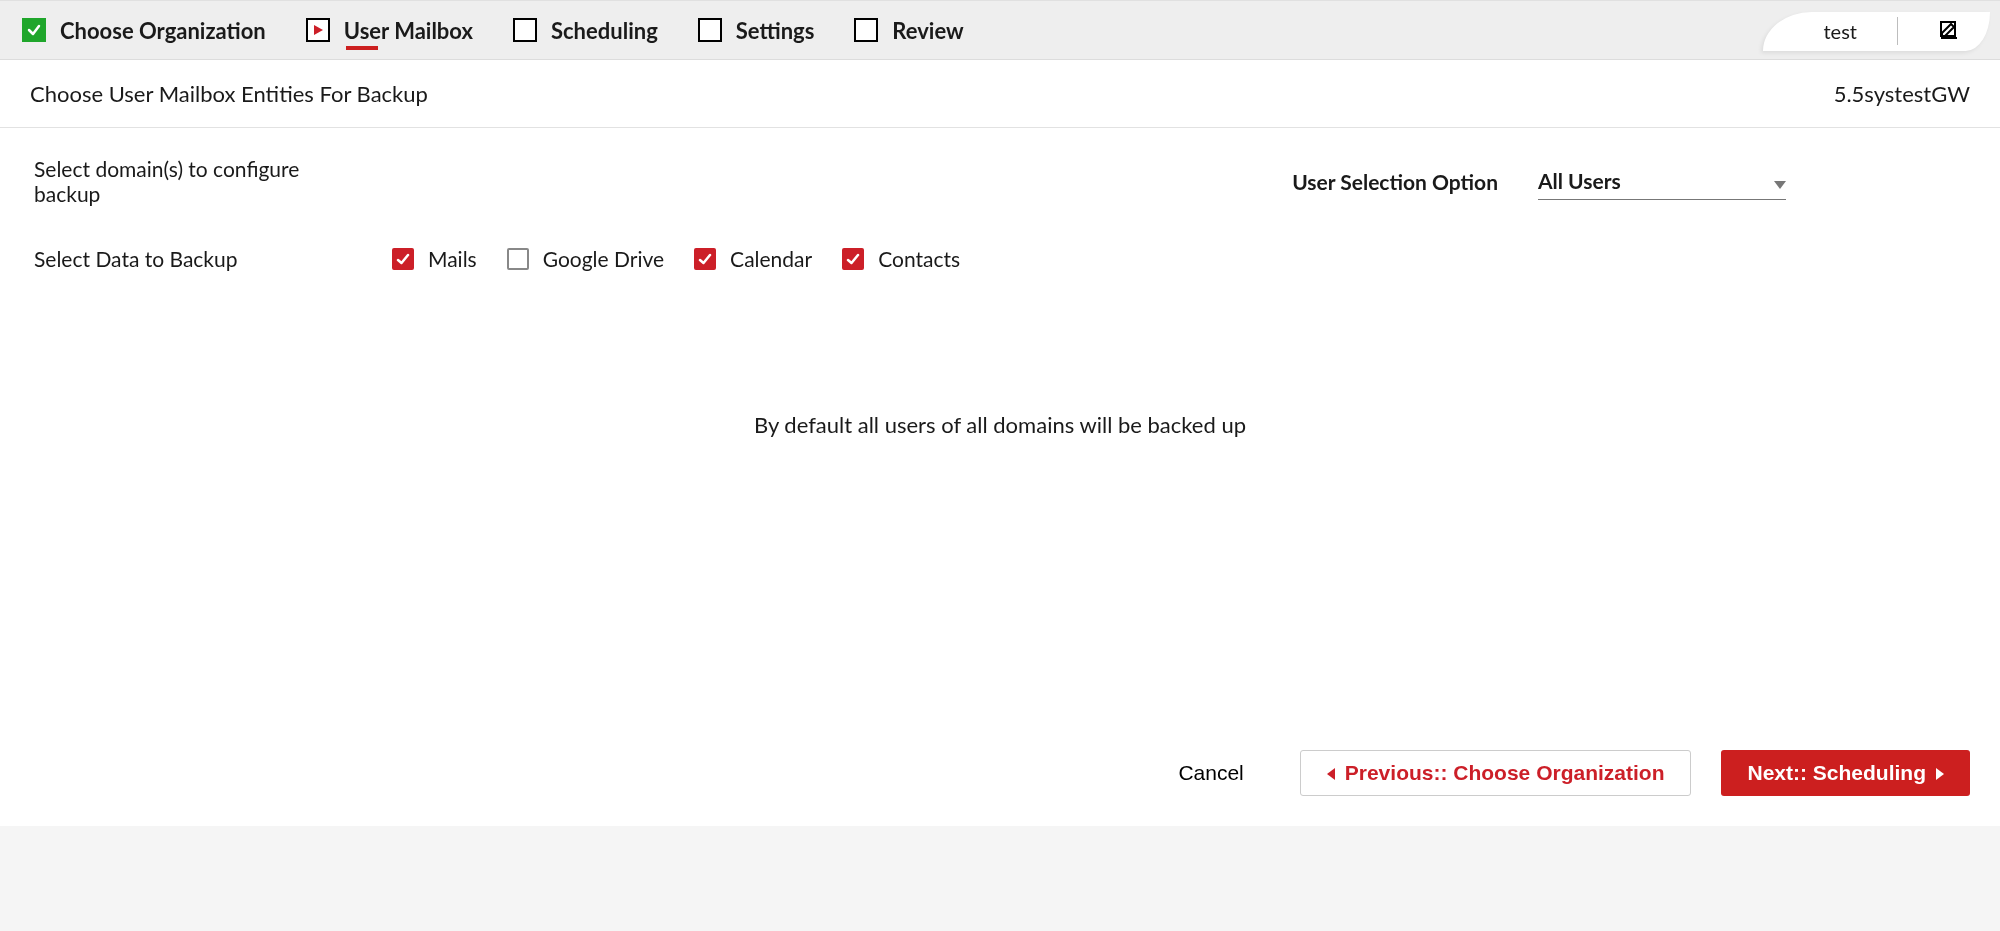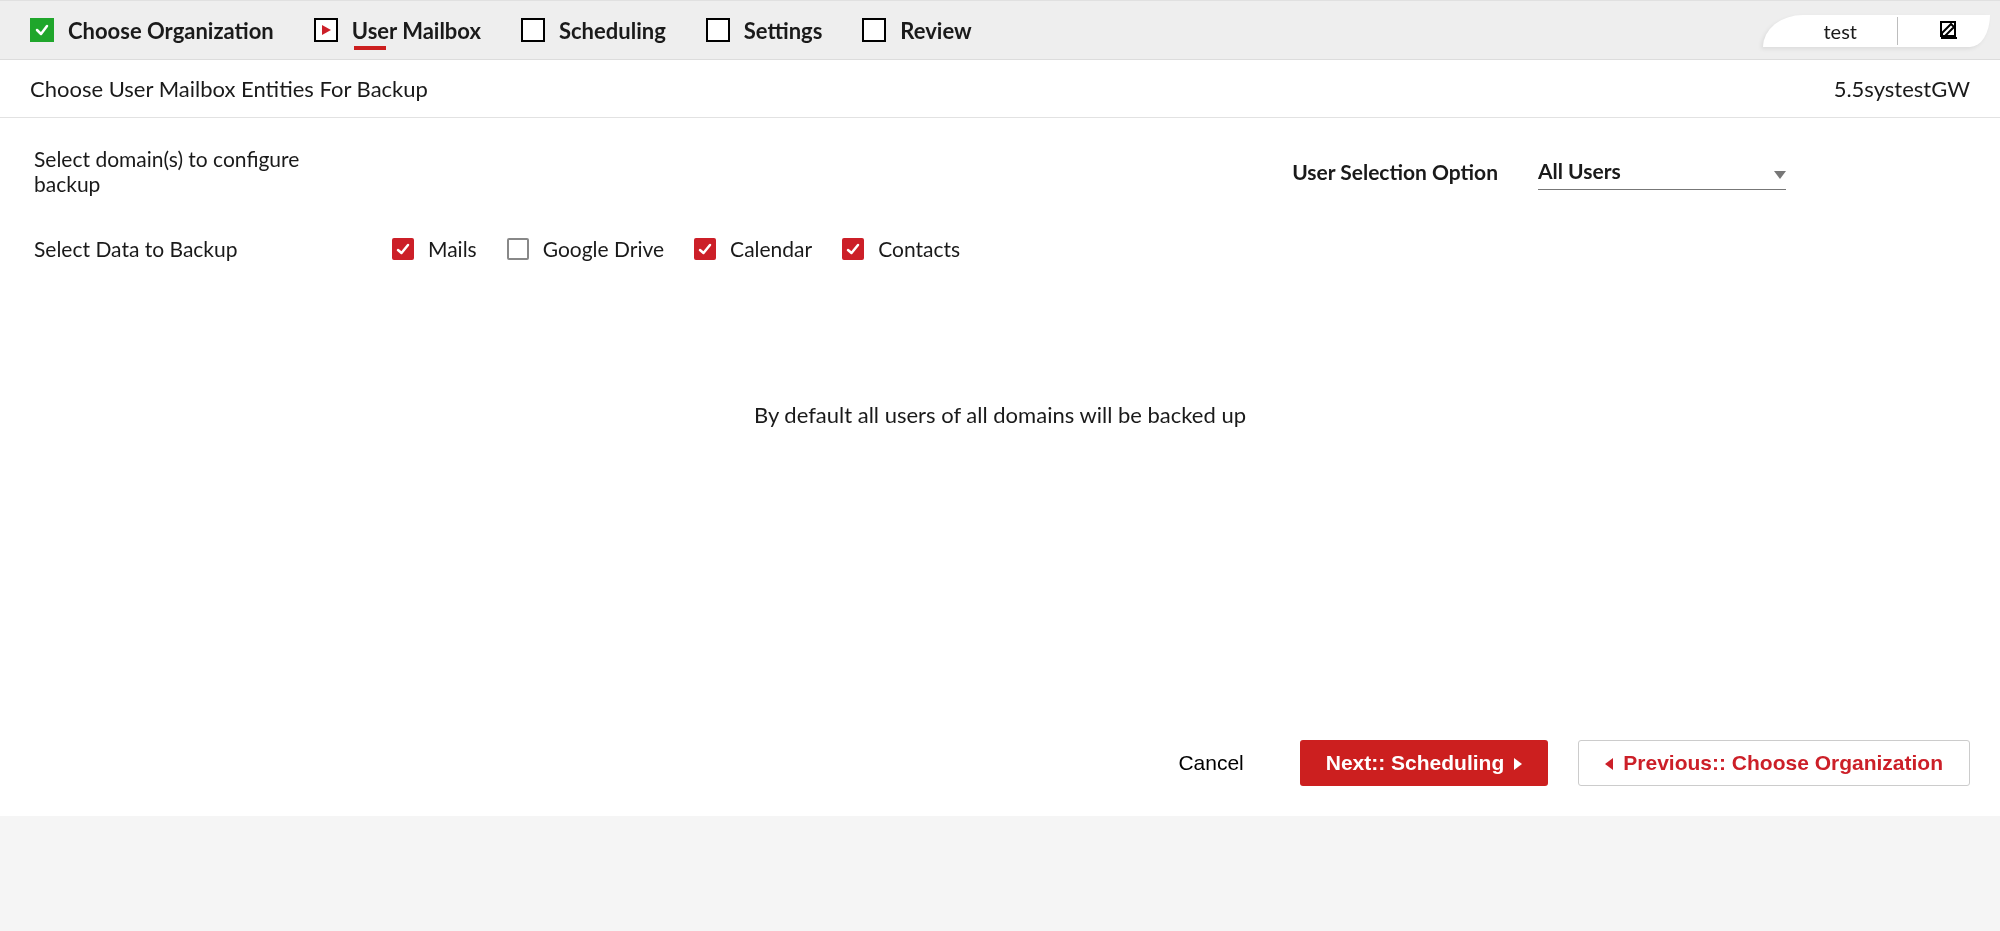--- a/index.html
+++ b/index.html
@@ -4,21 +4,21 @@
   <style>
     * { box-sizing: border-box; margin: 0; padding: 0; }
     body { font-family: "Lato", "Helvetica Neue", Arial, sans-serif; color: #1a1a1a; background: #f5f5f5; width: 2000px; }
 
     
     .steps-bar {
       height: 60px;
       background: #eeeeee;
       display: flex;
       align-items: center;
-      padding-left: 30px;
+      padding-left: 22px;
       border-top: 1px solid #e0e0e0;
       border-bottom: 1px solid #dcdcdc;
       position: relative;
     }
     .step {
       display: flex;
       align-items: center;
       margin-right: 40px;
       font-size: 22px;
       font-weight: 700;
@@ -43,34 +43,34 @@
     }
 
     .right-tab {
       position: absolute;
       right: 10px; top: 0;
       height: 60px;
       display: flex;
       align-items: center;
     }
     .tab-shape {
-      height: 32px;
+      height: 39px;
       padding: 0 30px 0 60px;
       background: #fff;
       border-top-left-radius: 60px 48px;
       border-bottom-right-radius: 30px 48px;
       display: flex; align-items: center; gap: 40px;
       font-size: 20px;
       box-shadow: -2px 2px 4px rgba(0,0,0,0.08);
     }
     .tab-divider { width: 1px; height: 28px; background: #bdbdbd; }
 
     
     .subheader {
-      height: 58px;
+      height: 68px;
       background: #fff;
       border-bottom: 1px solid #e2e2e2;
       display: flex; align-items: center; justify-content: space-between;
       padding: 0 30px;
       font-size: 22px;
     }
     .subheader .left { font-weight: 400; }
     .subheader .right { font-weight: 400; }
 
     
@@ -283,30 +283,30 @@
   </div>
 
   <div class="note">By default all users of all domains will be backed up</div>
 </div>
 
 <div class="footer">
   <button class="btn cancel">
     <span>Cancel</span>
   </button>
 
+  <button class="btn prev">
+    <span>
+      <svg width="8" height="12" viewBox="0 0 8 12">
+          <polygon points="8,0 8,12 0,6" fill="#cc1f28"></polygon>
+        </svg>
+    </span>
+    <span>Previous:: Choose Organization</span>
+  </button>
+
   <button class="btn next">
     <span>Next:: Scheduling</span>
     <span>
       <svg width="8" height="12" viewBox="0 0 8 12">
           <polygon points="0,0 0,12 8,6" fill="#fff"></polygon>
         </svg>
     </span>
   </button>
-
-  <button class="btn prev">
-    <span>
-      <svg width="8" height="12" viewBox="0 0 8 12">
-          <polygon points="8,0 8,12 0,6" fill="#cc1f28"></polygon>
-        </svg>
-    </span>
-    <span>Previous:: Choose Organization</span>
-  </button>
 </div>
 
 </body></html>

